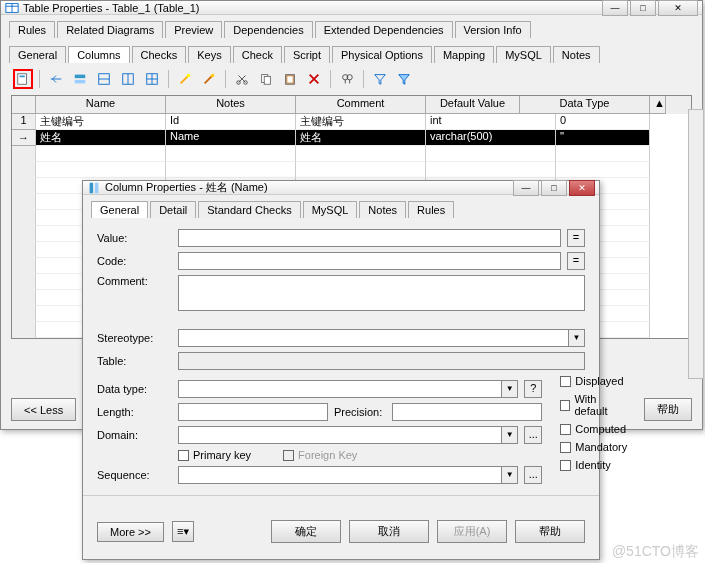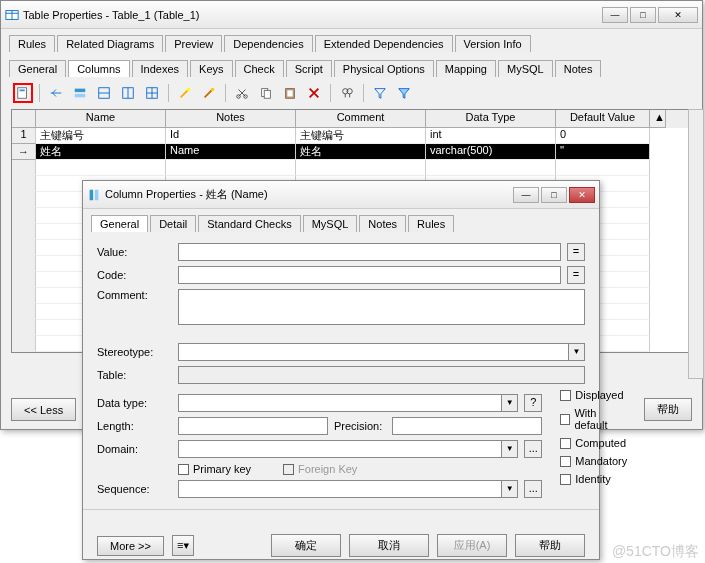--- a/index.html
+++ b/index.html
@@ -1,19 +1,19 @@
 <!DOCTYPE html>
 <html><head>
 <meta charset="utf-8">
 <style>
 * { box-sizing: border-box; font-family: Tahoma, sans-serif; font-size: 11px; }
 body { margin: 0; background: #fff; width: 705px; height: 563px; position: relative; overflow: hidden; }
 
 .win { position: absolute; background: #f0f0f0; border: 1px solid #888; box-shadow: 2px 2px 6px rgba(0,0,0,0.3); }
-.titlebar { height: 28px; background: linear-gradient(#fdfdfd,#e8e8e8); border-bottom: 1px solid #ccc; display: flex; align-items: center; padding: 0 4px; }
+.titlebar { height: 14px; background: linear-gradient(#fdfdfd,#e8e8e8); border-bottom: 1px solid #ccc; display: flex; align-items: center; padding: 0 4px; }
 .titlebar .ticon { width: 14px; height: 14px; margin-right: 4px; display: inline-flex; align-items: center; justify-content: center; }
 .titlebar .ttext { flex: 1; }
 .winbtns { display: flex; gap: 2px; }
 .winbtn { width: 26px; height: 16px; border: 1px solid #aaa; background: linear-gradient(#fafafa,#ddd); display: flex; align-items: center; justify-content: center; font-size: 9px; cursor: pointer; }
 .winbtn.close { background: linear-gradient(#e08080,#c04040); color: #fff; border-color: #a03030; }
 .winbtn.close2 { width: 40px; }
 
 .tabs { padding: 6px 8px 0 8px; display: flex; flex-wrap: wrap; gap: 2px; }
 .tab { border: 1px solid #aaa; border-bottom: none; padding: 2px 8px; background: #eee; cursor: pointer; }
 .tab.active { background: #fff; }
@@ -87,21 +87,21 @@
       <div class="tab">Rules</div>
       <div class="tab">Related Diagrams</div>
       <div class="tab">Preview</div>
       <div class="tab">Dependencies</div>
       <div class="tab">Extended Dependencies</div>
       <div class="tab">Version Info</div>
     </div>
   <div class="tabs tabrow2" id="mtabs2">
       <div class="tab">General</div>
       <div class="tab active">Columns</div>
-      <div class="tab">Indexes</div>
+      <div class="tab">Checks</div>
       <div class="tab">Keys</div>
       <div class="tab">Check</div>
       <div class="tab">Script</div>
       <div class="tab">Physical Options</div>
       <div class="tab">Mapping</div>
       <div class="tab">MySQL</div>
       <div class="tab">Notes</div>
     </div>
 
   <div class="toolbar">
@@ -201,22 +201,22 @@
         </svg>
       </div>
   </div>
 
   <div class="grid" id="grid">
       <div class="ghead">
         <div class="gh ghrow"></div>
         <div class="gh" style="width:130px">Name</div>
         <div class="gh" style="width:130px">Notes</div>
         <div class="gh" style="width:130px">Comment</div>
+        <div class="gh" style="width:94px">Default Value</div>
         <div class="gh" style="width:130px">Data Type</div>
-        <div class="gh" style="width:94px">Default Value</div>
         <div class="gh" style="width:16px">▲</div>
       </div>
       <div class="grow">
         <div class="gc rownum">1</div>
         <div class="gc" style="width:130px">主键编号</div>
         <div class="gc" style="width:130px">Id</div>
         <div class="gc" style="width:130px">主键编号</div>
         <div class="gc" style="width:130px">int</div>
         <div class="gc" style="width:94px">0</div>
       </div>

